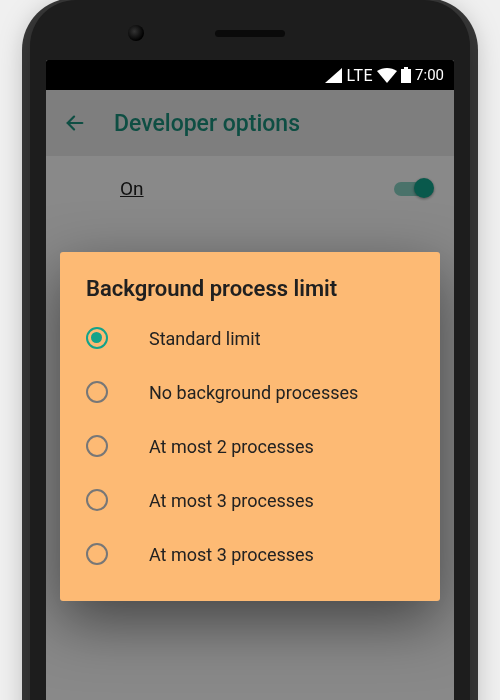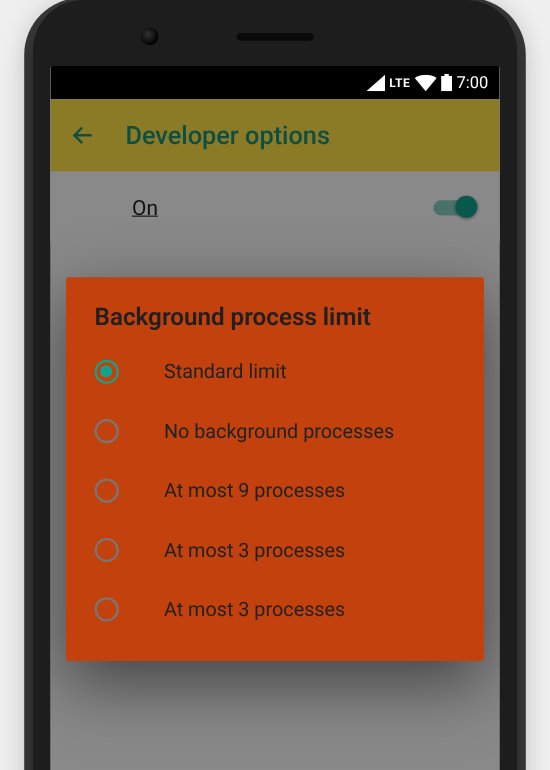--- a/index.html
+++ b/index.html
@@ -66,25 +66,25 @@
     justify-content: flex-end;
     align-items: center;
     gap: 4px;
     padding: 0 10px;
     color: #fff;
     font-size: 15px;
     position: relative;
     z-index: 10;
   }
   .status-bar svg { fill: #fff; }
-  .lte { font-size: 11px; font-weight: 700; letter-spacing: .5px; }
+  .lte { font-size: 16px; font-weight: 400; letter-spacing: .5px; }
   
   .app-bar {
     height: 66px;
-    background: #fde047;
+    background: #e5e5e5;
     display: flex;
     align-items: center;
     padding: 0 18px;
     gap: 28px;
     position: relative;
     z-index: 1;
   }
   .app-bar .title {
     color: #1b8f7b;
     font-size: 23px;
@@ -121,21 +121,21 @@
     width: 20px; height: 20px;
     background: #12a38a;
     border-radius: 50%;
     box-shadow: 0 1px 3px rgba(0,0,0,.4);
   }
   
   .dialog {
     position: absolute;
     top: 192px;
     left: 14px; right: 14px;
-    background: #c2410c;
+    background: #fdba74;
     border-radius: 3px;
     box-shadow: 0 20px 60px rgba(0,0,0,.5);
     padding: 24px 0 20px 0;
     z-index: 20;
   }
   .dialog-title {
     font-size: 22px;
     font-weight: 600;
     color: #202020;
     padding: 0 26px 10px 26px;
@@ -219,21 +219,21 @@
       <div class="option">
         <div class="radio selected"></div>
         <div class="option-label">Standard limit</div>
       </div>
       <div class="option">
         <div class="radio"></div>
         <div class="option-label">No background processes</div>
       </div>
       <div class="option">
         <div class="radio"></div>
-        <div class="option-label">At most 9 processes</div>
+        <div class="option-label">At most 2 processes</div>
       </div>
       <div class="option">
         <div class="radio"></div>
         <div class="option-label">At most 3 processes</div>
       </div>
       <div class="option">
         <div class="radio"></div>
         <div class="option-label">At most 3 processes</div>
       </div>
     </div>

